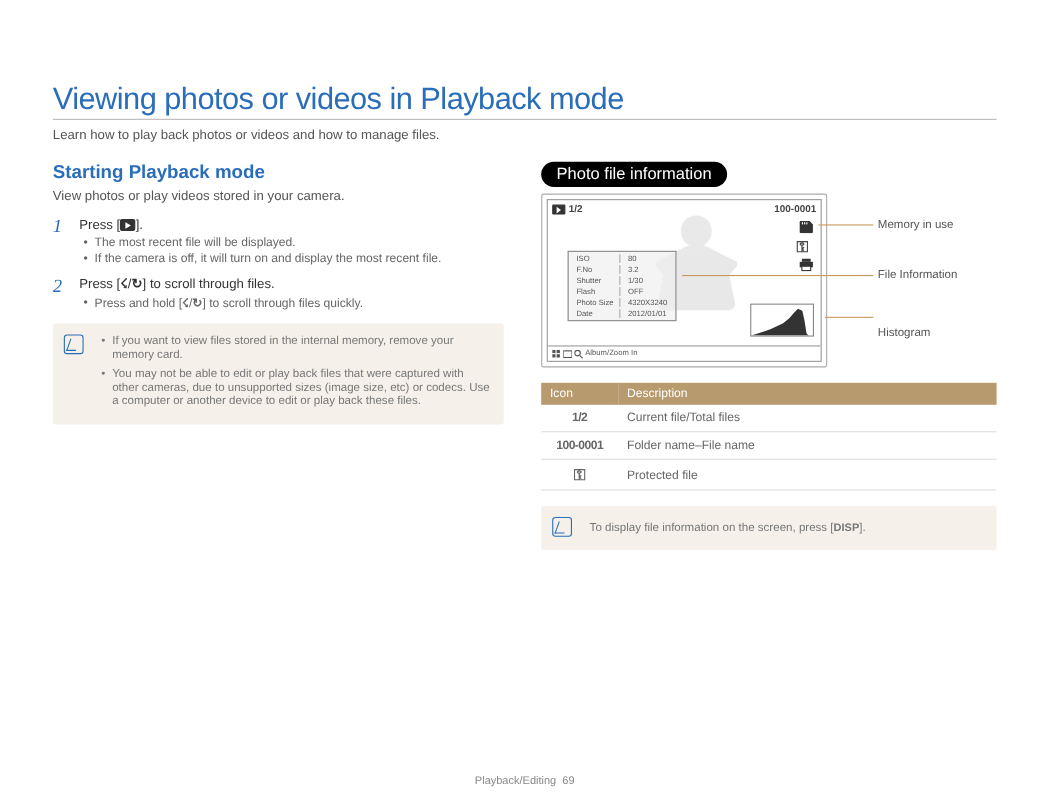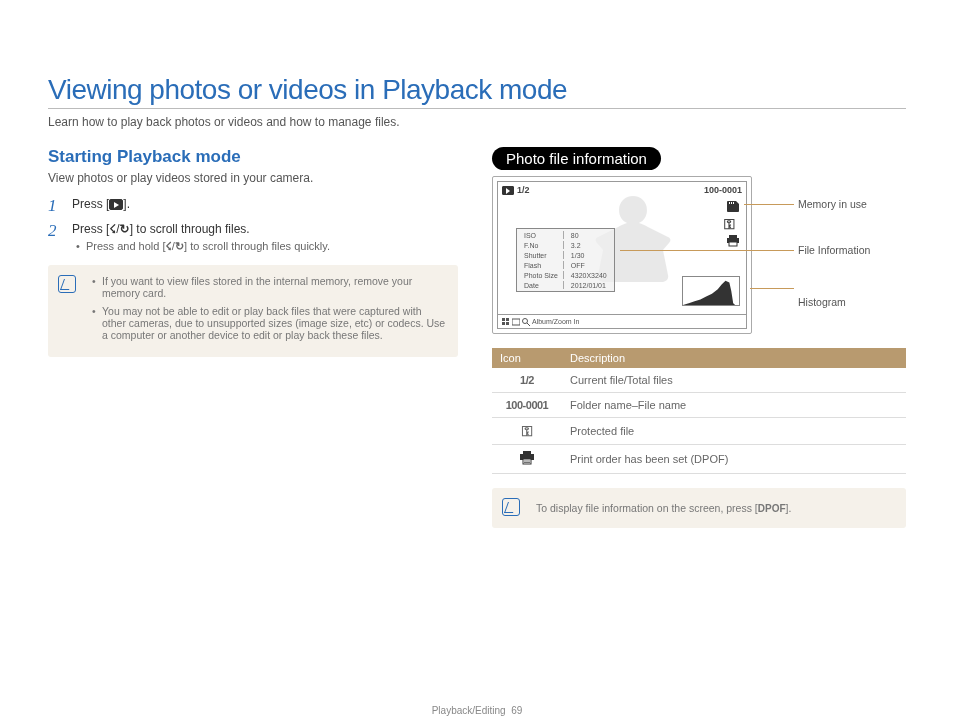--- a/index.html
+++ b/index.html
@@ -70,20 +70,24 @@
 <div class="columns">
 
   <div class="col-left">
     <h2 class="section-title">Starting Playback mode</h2>
     <p class="section-intro">View photos or play videos stored in your camera.</p>
 
     <div class="step">
       <div class="step-num">1</div>
       <div class="step-body">
         <span>Press [</span><span class="play-icon"></span><span>].</span>
+        <ul>
+          <li>The most recent file will be displayed.</li>
+          <li>If the camera is off, it will turn on and display the most recent file.</li>
+        </ul>
       </div>
     </div>
 
     <div class="step">
       <div class="step-num">2</div>
       <div class="step-body">
         <span>Press [</span><span class="flash-icon">☇</span><span>/</span><span class="timer-icon">↻</span><span>] to scroll through files.</span>
         <ul>
           <li>
             <span>Press and hold [</span><span class="flash-icon">☇</span><span>/</span><span class="timer-icon">↻</span><span>] to scroll through files quickly.</span>
@@ -210,37 +214,27 @@
         <td>Current file/Total files</td>
       </tr>
       <tr>
         <td><span class="ic-txt">100-0001</span></td>
         <td>Folder name–File name</td>
       </tr>
       <tr>
         <td><span class="ic-keylock">⚿</span></td>
         <td>Protected file</td>
       </tr>
-      <tr>
-        <td class="ic-printer"><svg viewBox="0 0 16 14">
-                <rect x="4" y="0" width="8" height="3" fill="#333"></rect>
-                <rect x="1" y="3" width="14" height="6" fill="#333"></rect>
-                <rect x="4" y="8" width="8" height="5" fill="#fff" stroke="#333"></rect>
-                <line x1="5" y1="10" x2="11" y2="10" stroke="#333" stroke-width="0.7"></line>
-                <line x1="5" y1="11.5" x2="11" y2="11.5" stroke="#333" stroke-width="0.7"></line>
-              </svg></td>
-        <td>Print order has been set (DPOF)</td>
-      </tr>
     </tbody>
       </table>
 
     <div class="note-box single">
       <div class="note-icon"></div>
       <div class="note-text">
-        <span>To display file information on the screen, press [</span><span class="disp">DPOF</span><span>].</span>
+        <span>To display file information on the screen, press [</span><span class="disp">DISP</span><span>].</span>
       </div>
     </div>
   </div>
 </div>
 
 <div class="footer">
   <span>Playback/Editing</span>&nbsp;&nbsp;<span>69</span>
 </div>
 
 </body></html>

